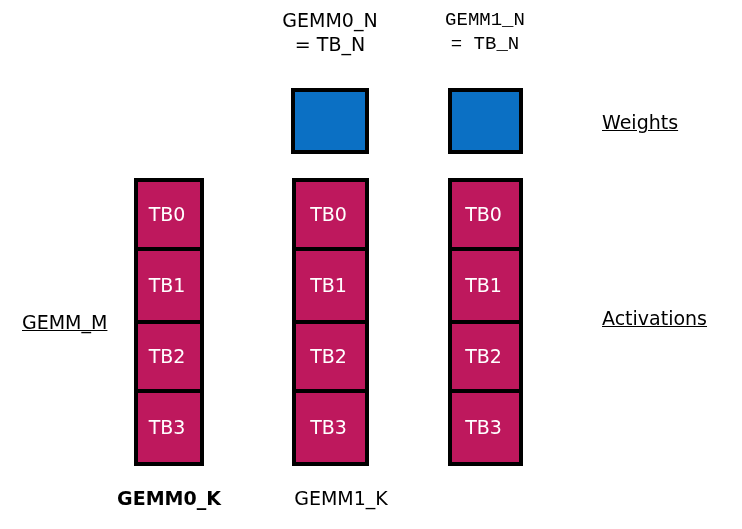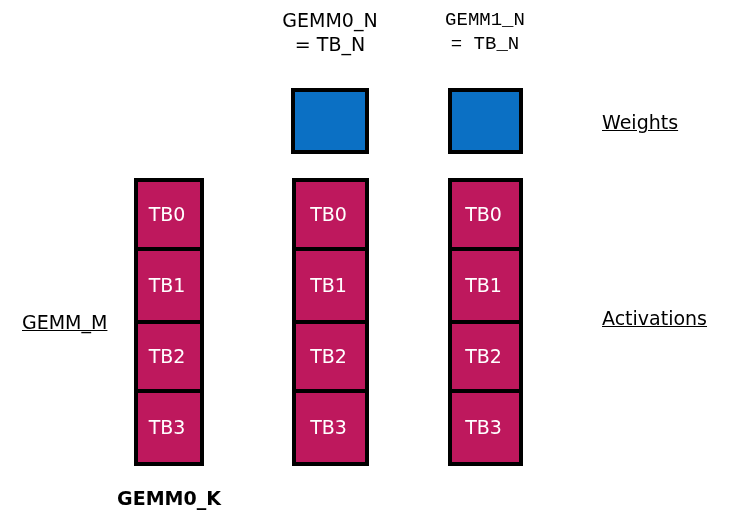--- a/index.html
+++ b/index.html
@@ -136,14 +136,15 @@
       </div>
     <div class="act-cell" style="height:77px;">
         <span>TB3</span>
       </div>
   </div>
 
   <div class="label side-label left-align" style="left:22px; top:310px;">GEMM_M</div>
 
   <div class="label" style="left:99px; top:486px; width:140px;font-weight:bold;">GEMM0_K</div>
 
+  <div class="label" style="left:271px; top:486px; width:140px;">GEMM1_K</div>
 
 </div>
 
 </body></html>

